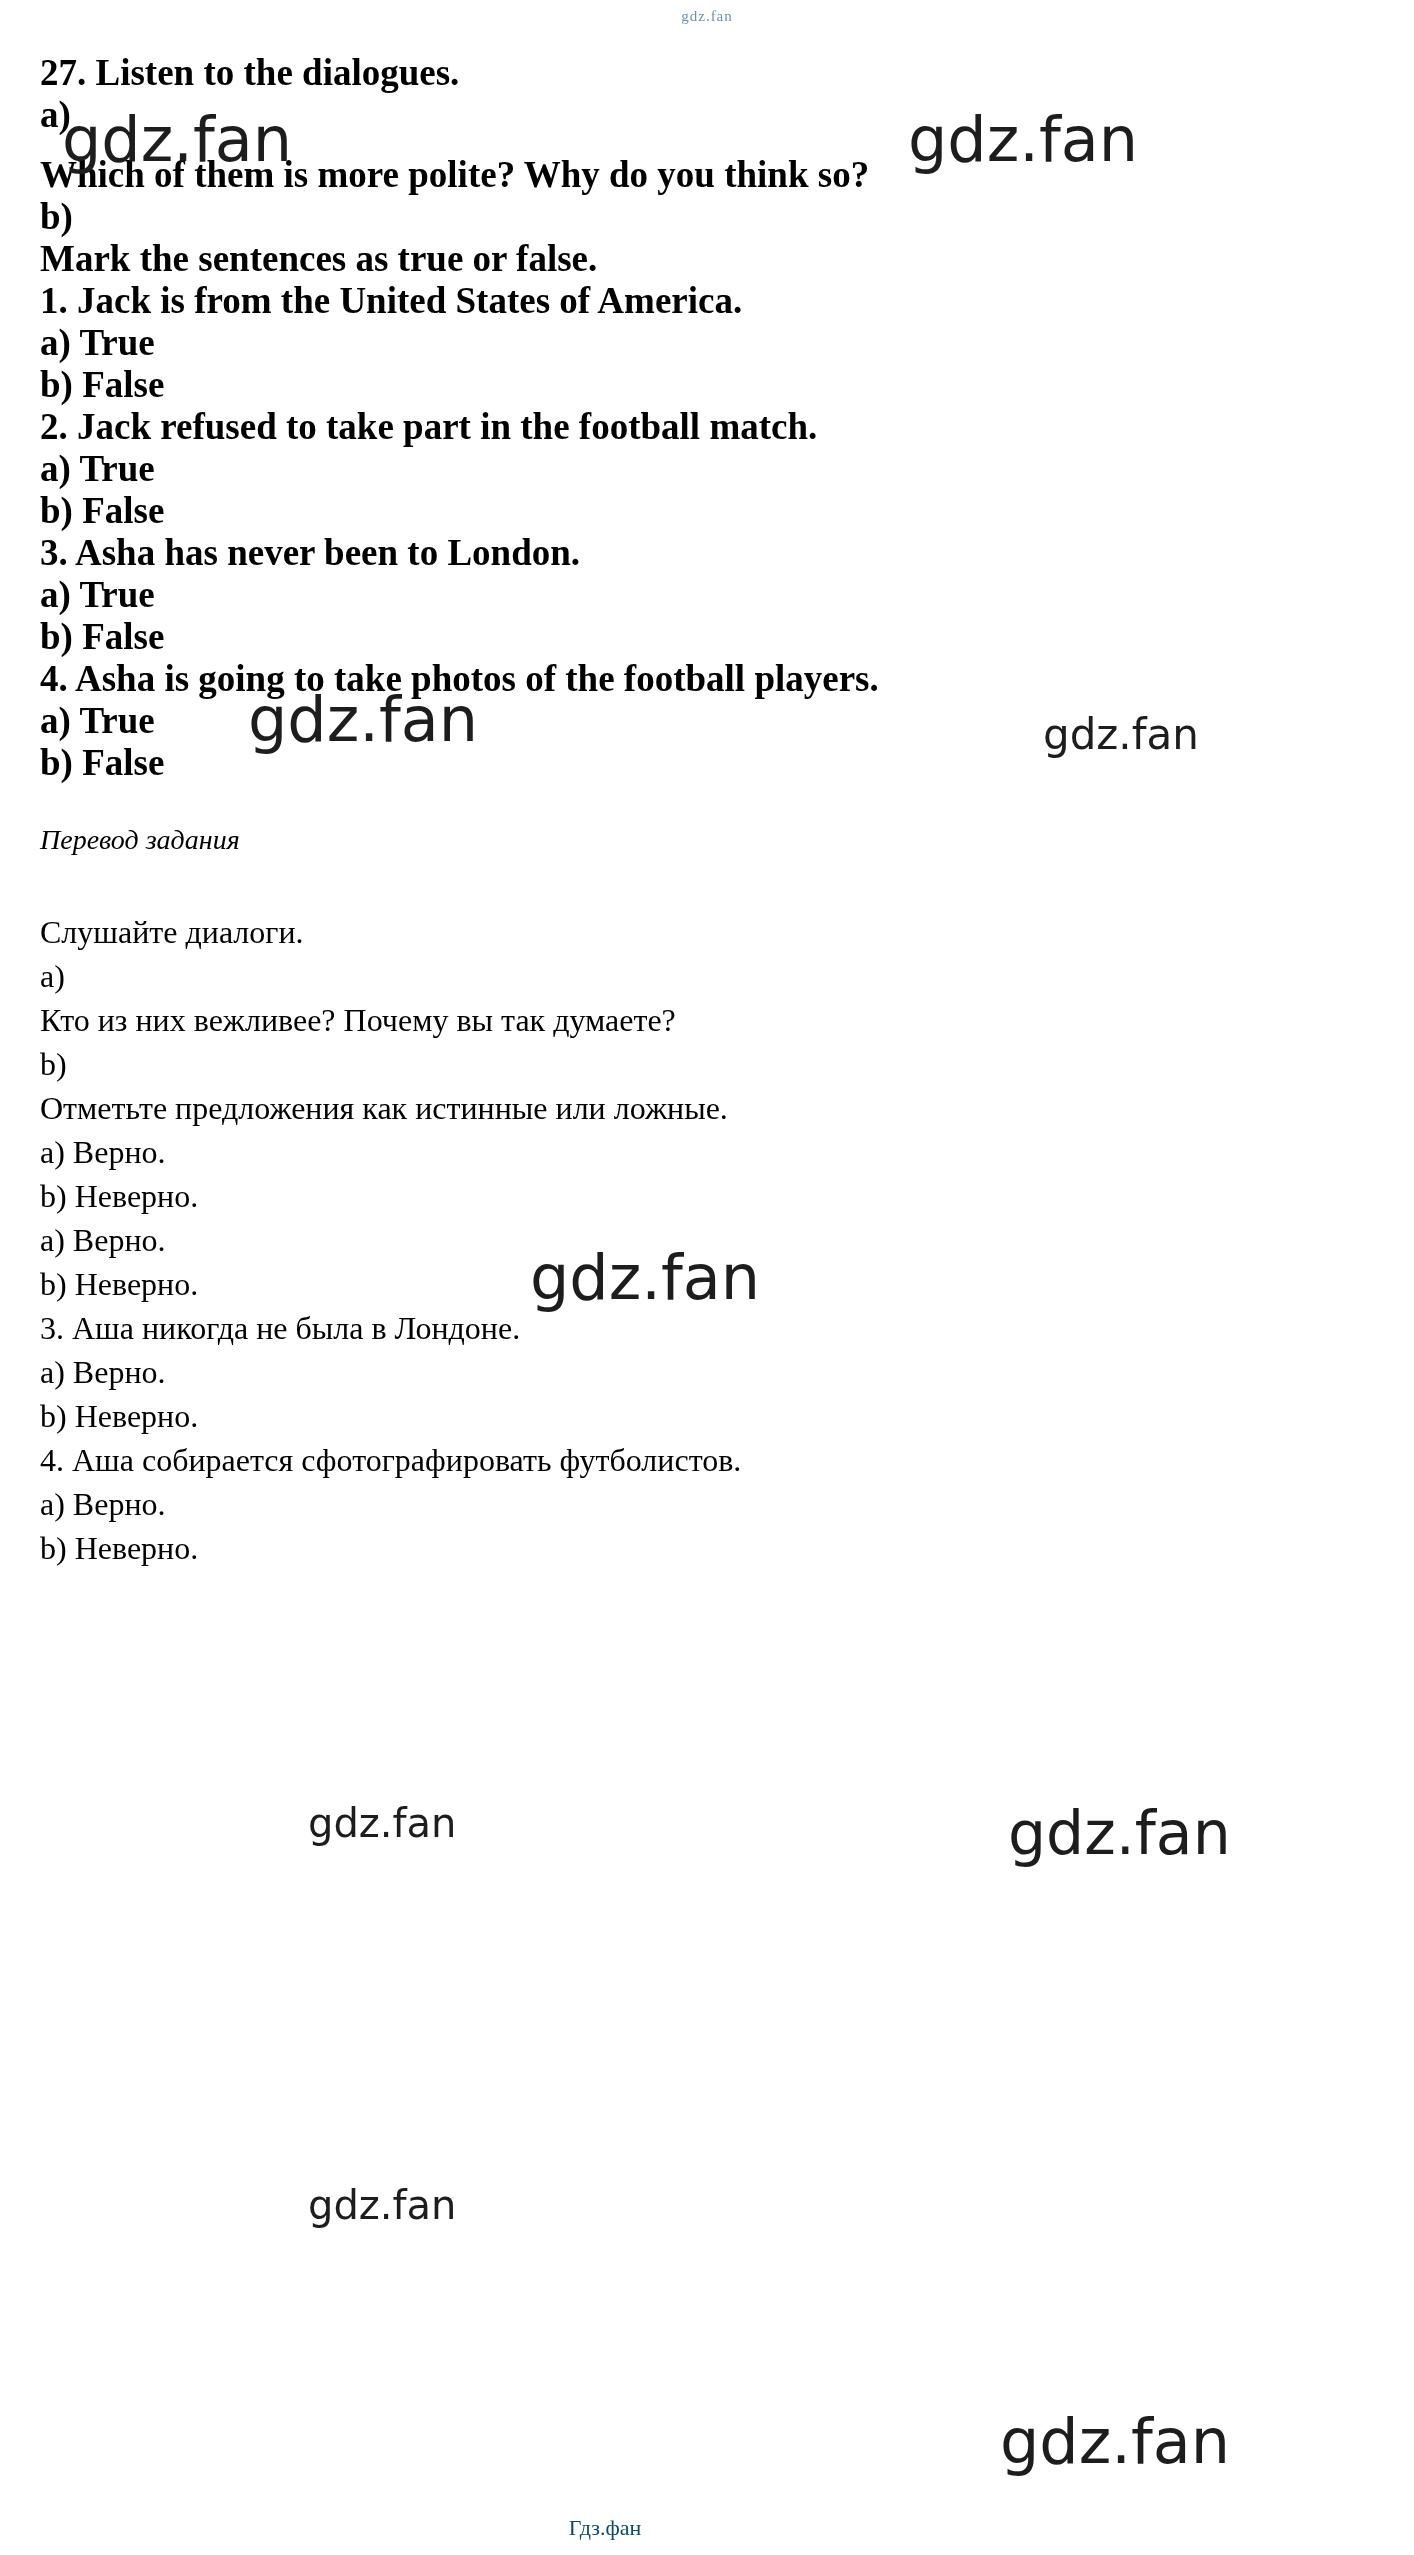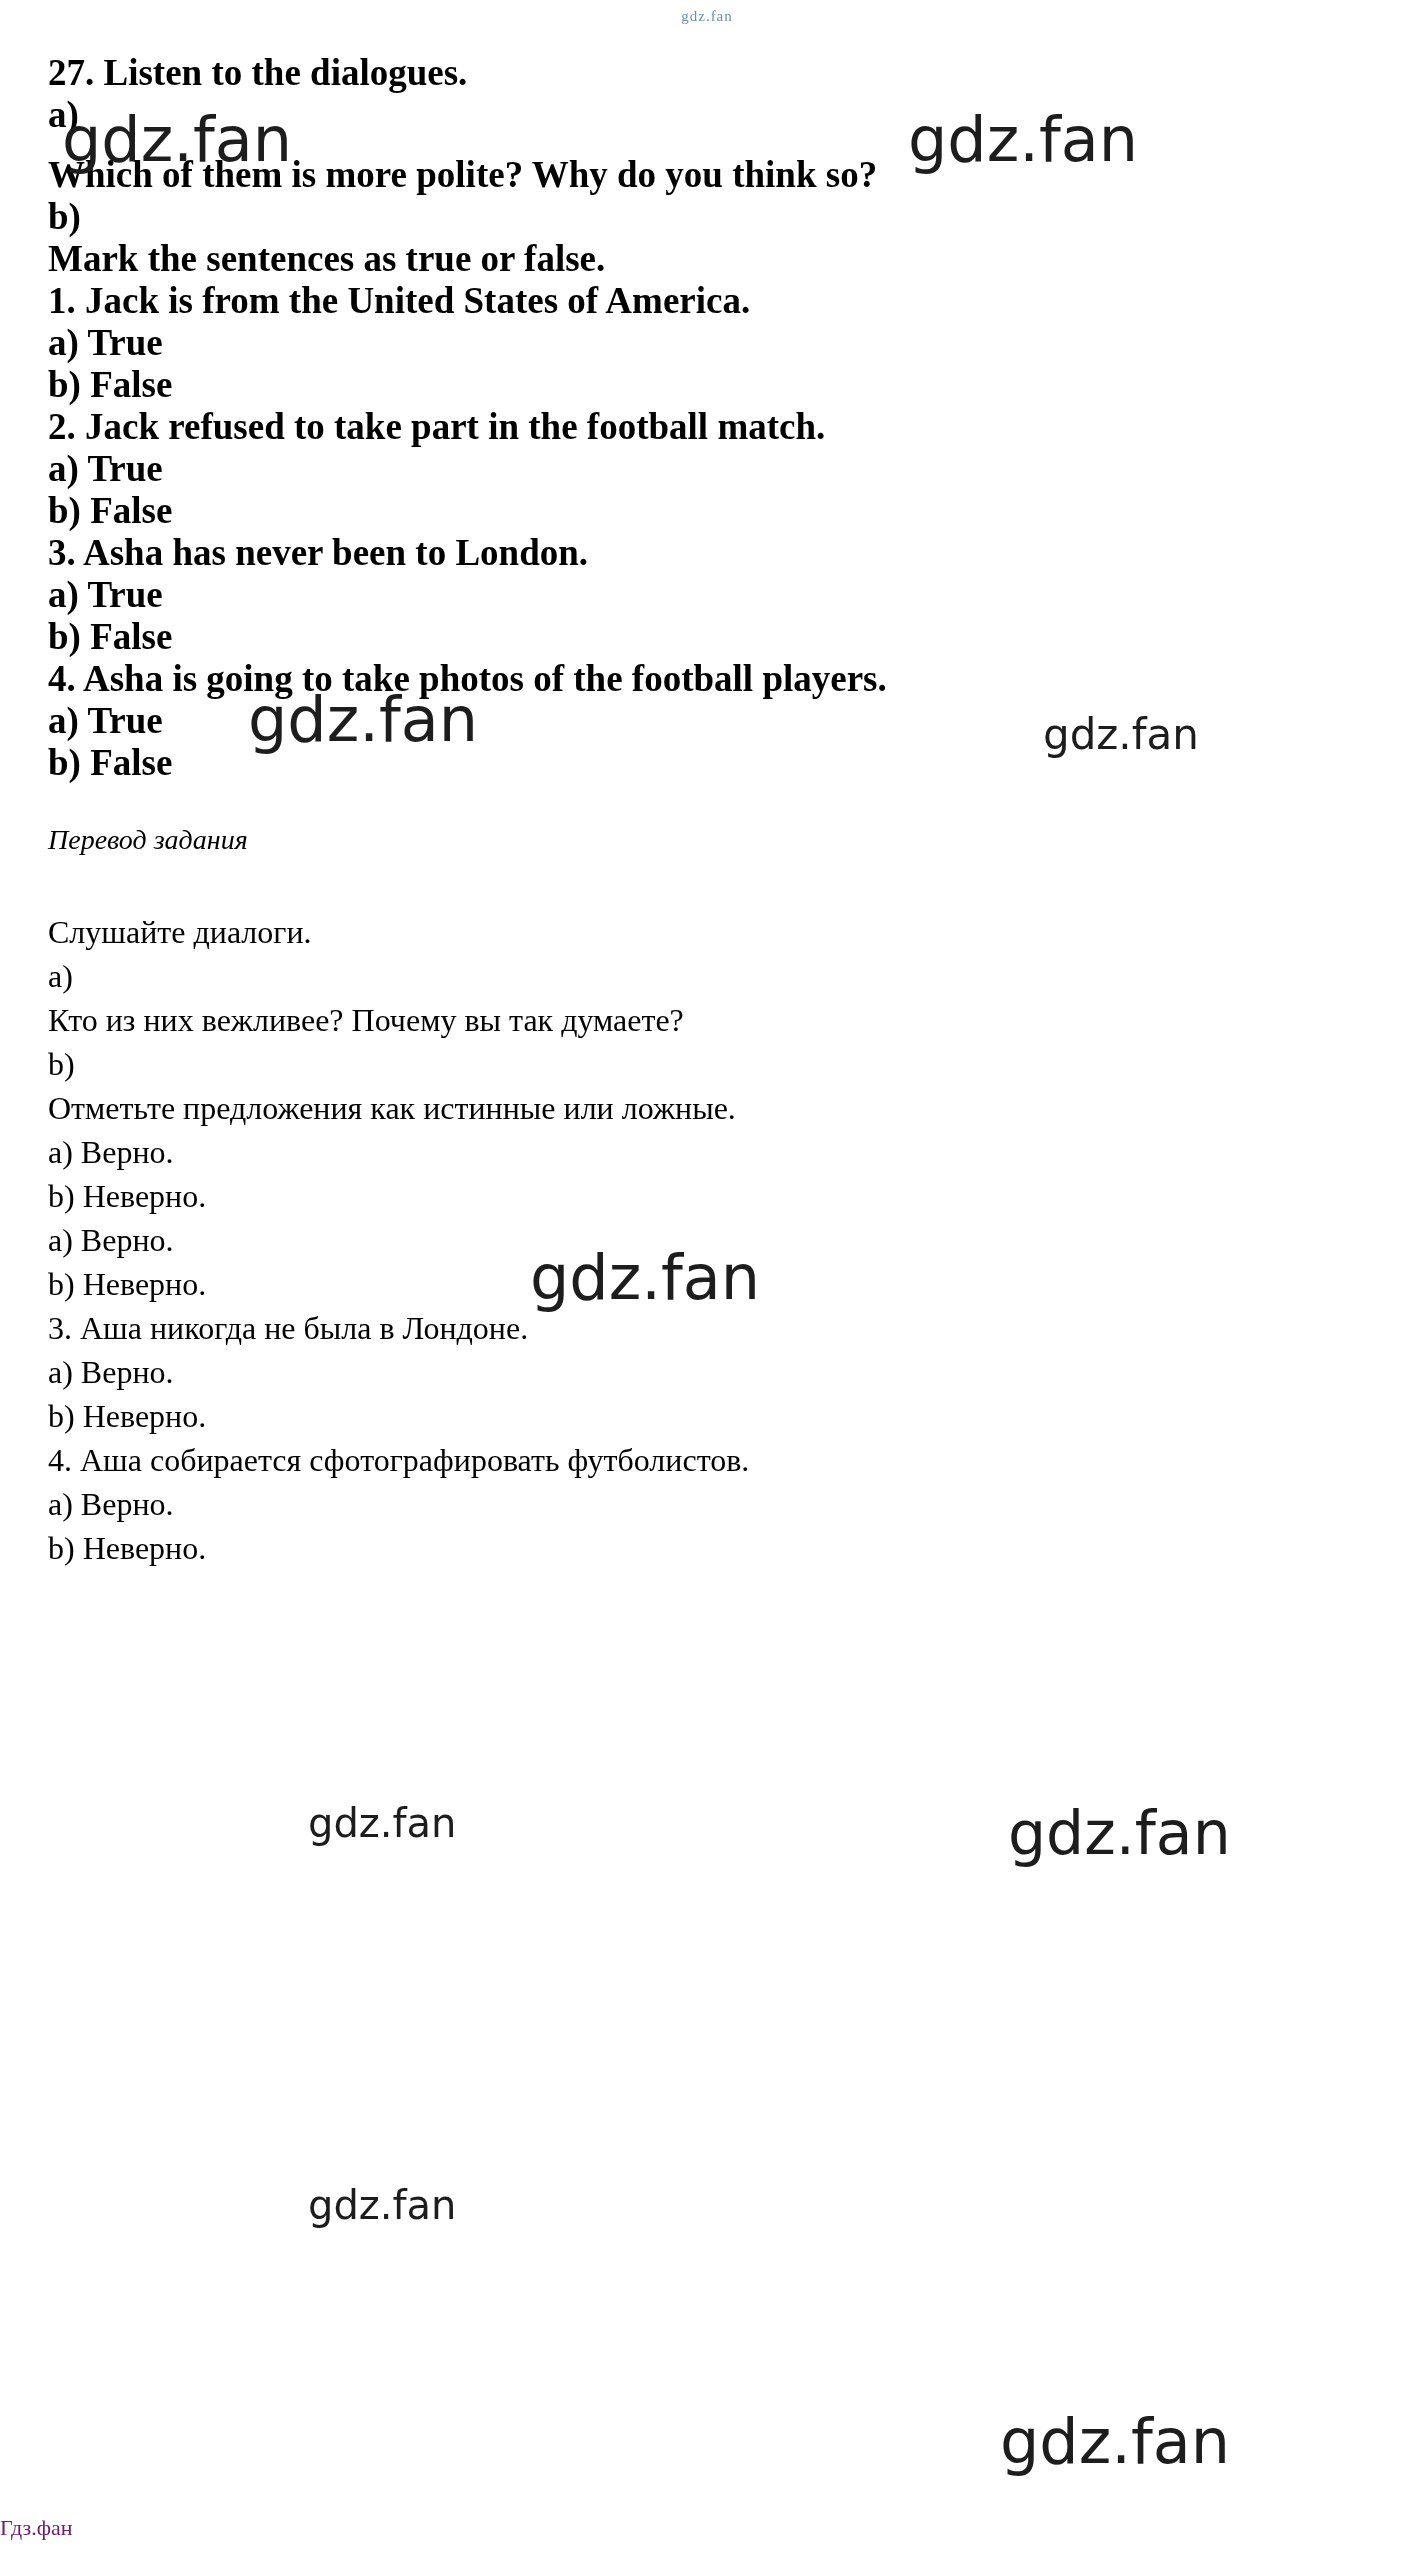--- a/index.html
+++ b/index.html
@@ -33,21 +33,21 @@
     text-align: center;
     font-family: "Liberation Serif", serif;
     font-size: 15px;
     color: #6a8fb5;
     letter-spacing: 1px;
   }
 
   
   .content {
     position: absolute;
-    left: 48px;
+    left: 40px;
     top: 52px;
     width: 1330px;
   }
 
   .line {
     font-family: "Liberation Serif", serif;
     color: #000000;
     white-space: pre;
   }
 
@@ -91,23 +91,24 @@
   .wm-7 { left: 1008px; top: 1798px; font-size: 60px; }
   .wm-8 { left: 308px; top: 2182px; font-size: 40px; }
   .wm-9 { left: 1000px; top: 2405px; font-size: 62px; }
 
   
   .footer {
     position: absolute;
     left: 0;
     bottom: 14px;
     width: 1210px;
+    text-align: center;
     font-family: "Liberation Serif", serif;
     font-size: 22px;
-    color: #701a75;
+    color: #0c4a6e;
   }
 </style>
 </head>
 <body>
 
 <div class="page">
 
   <div class="top-mark">gdz.fan</div>
 
   <div class="content">

